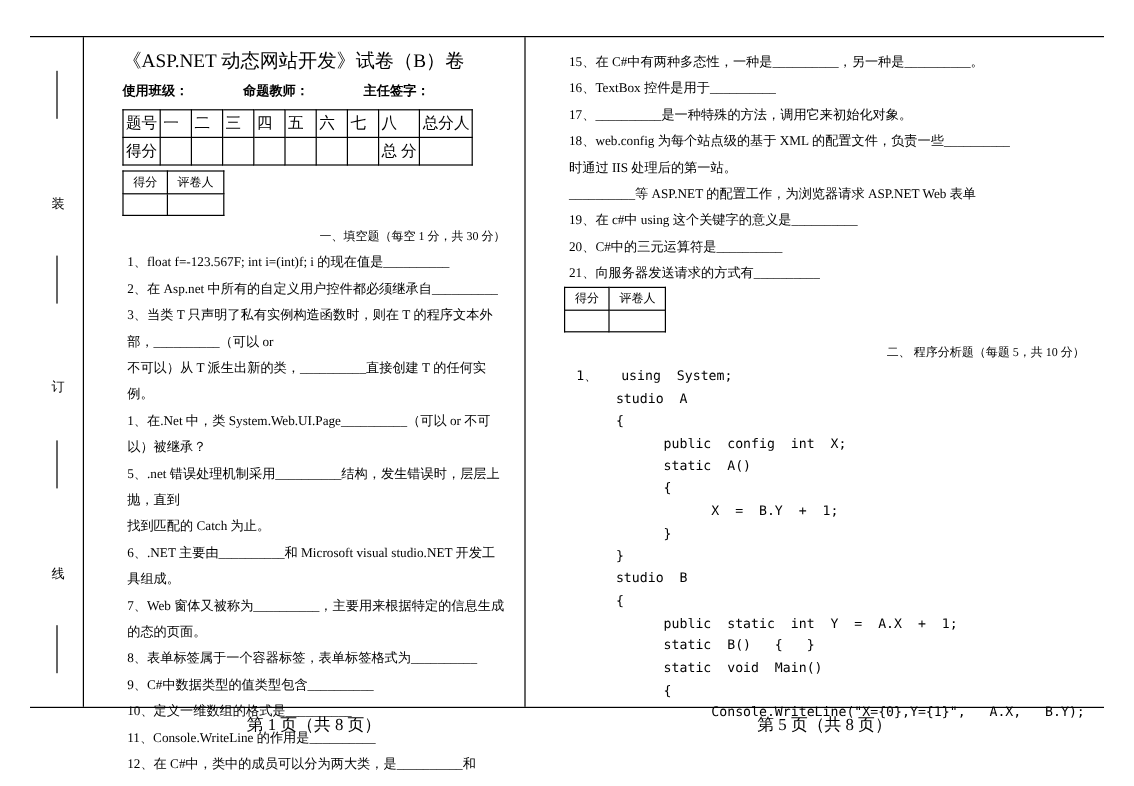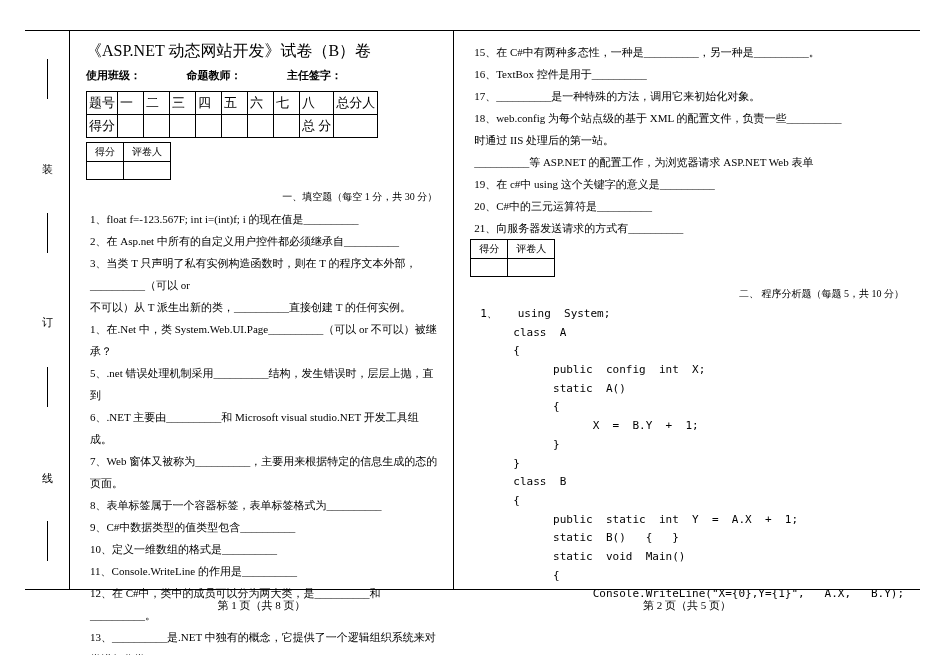--- a/index.html
+++ b/index.html
@@ -8,21 +8,21 @@
       font-family: "SimSun", "宋体", serif;
       font-size: 11px;
       color: #000;
       width: 945px;
       height: 655px;
       padding: 30px 25px;
       position: relative;
     }
     .page-wrapper {
       display: flex;
-      gap: 0;
+      gap: 16px;
       height: 560px;
       border: 1px solid #000;
       border-left: none;
       border-right: none;
     }
     .binding-margin {
       width: 45px;
       position: relative;
       display: flex;
       flex-direction: column;
@@ -96,21 +96,21 @@
       font-size: 11px;
       line-height: 1.7;
       white-space: pre;
       margin-left: 10px;
     }
     .page-number {
       position: absolute;
       bottom: -24px;
       left: 50%;
       transform: translateX(-50%);
-      font-size: 11px;
+      font-size: 14px;
     }
     .col1 .question-line, .col2 .question-line {
       padding-left: 4px;
     }
   </style>
 </head>
 <body>
 
 <div class="page-wrapper">
 
@@ -178,20 +178,21 @@
       </table>
 
     <div class="section-title">一、填空题（每空 1 分，共 30 分）</div>
 
     <div class="question-line">1、float f=-123.567F; int i=(int)f; i 的现在值是__________</div>
     <div class="question-line">2、在 Asp.net 中所有的自定义用户控件都必须继承自__________</div>
     <div class="question-line">3、当类 T 只声明了私有实例构造函数时，则在 T 的程序文本外部，__________（可以 or</div>
     <div class="question-line">不可以）从 T 派生出新的类，__________直接创建 T 的任何实例。</div>
     <div class="question-line">1、在.Net 中，类 System.Web.UI.Page__________（可以 or 不可以）被继承？</div>
     <div class="question-line">5、.net 错误处理机制采用__________结构，发生错误时，层层上抛，直到</div>
+    <div class="question-line">找到匹配的 Catch 为止。</div>
     <div class="question-line">6、.NET 主要由__________和 Microsoft visual studio.NET 开发工具组成。</div>
     <div class="question-line">7、Web 窗体又被称为__________，主要用来根据特定的信息生成的态的页面。</div>
     <div class="question-line">8、表单标签属于一个容器标签，表单标签格式为__________</div>
     <div class="question-line">9、C#中数据类型的值类型包含__________</div>
     <div class="question-line">10、定义一维数组的格式是__________</div>
     <div class="question-line">11、Console.WriteLine 的作用是__________</div>
     <div class="question-line">12、在 C#中，类中的成员可以分为两大类，是__________和__________。</div>
     <div class="question-line">13、__________是.NET 中独有的概念，它提供了一个逻辑组织系统来对类进行分类</div>
 
     <div class="page-number">第 1 页（共 8 页）</div>
@@ -217,32 +218,32 @@
       <tr>
             <td></td>
             <td></td>
           </tr>
     </tbody>
       </table>
 
     <div class="section-title">二、   程序分析题（每题 5，共 10 分）</div>
 
     <div class="code-block"><span>1、   using  System;</span>
-<span>     class  A</span>
+<span>     studio  A</span>
 <span>     {</span>
 <span>           public  config  int  X;</span>
 <span>           static  A()</span>
 <span>           {</span>
 <span>                 X  =  B.Y  +  1;</span>
 <span>           }</span>
 <span>     }</span>
-<span>     class  B</span>
+<span>     studio  B</span>
 <span>     {</span>
 <span>           public  static  int  Y  =  A.X  +  1;</span>
 <span>           static  B()   {   }</span>
 <span>           static  void  Main()</span>
 <span>           {</span>
 <span>                 Console.WriteLine("X={0},Y={1}",   A.X,   B.Y);</span></div>
 
-    <div class="page-number">第 2 页（共 5 页）</div>
+    <div class="page-number">第 5 页（共 8 页）</div>
   </div>
 
 </div>
 
 </body></html>

